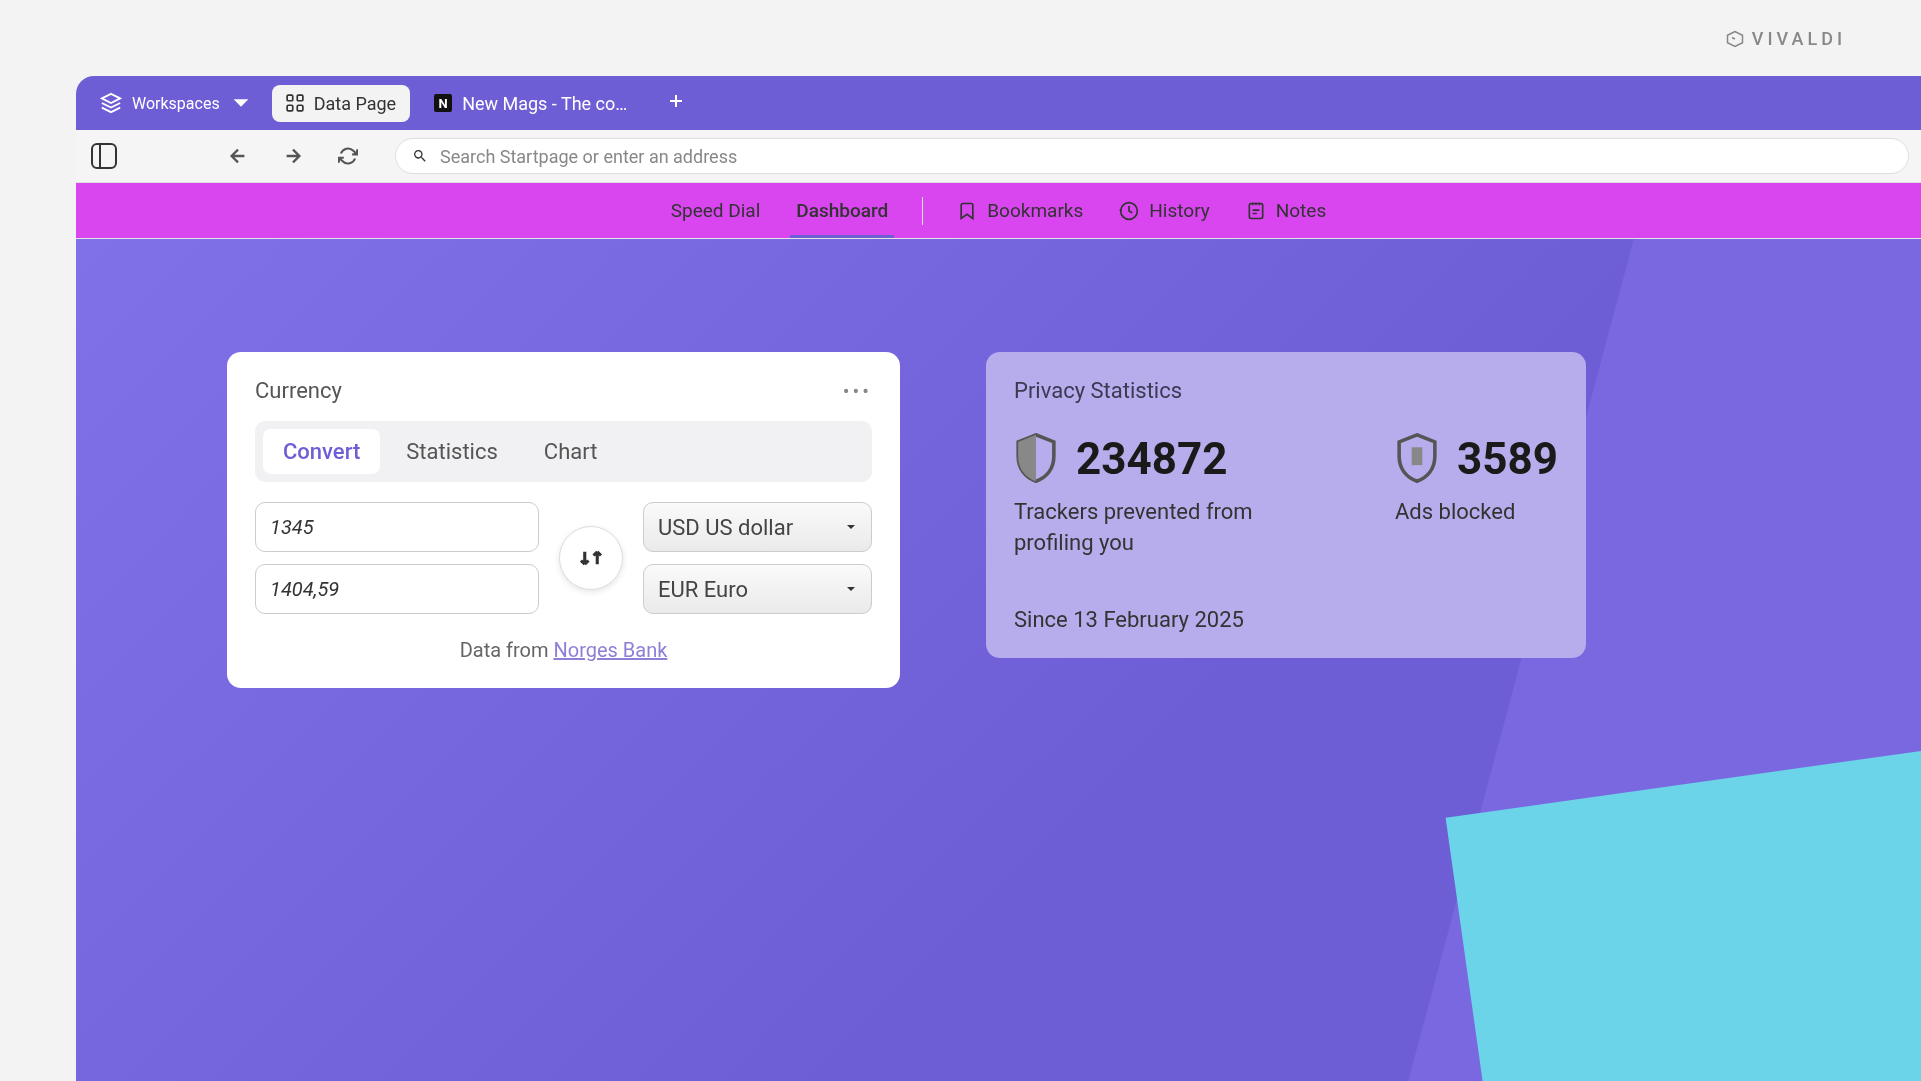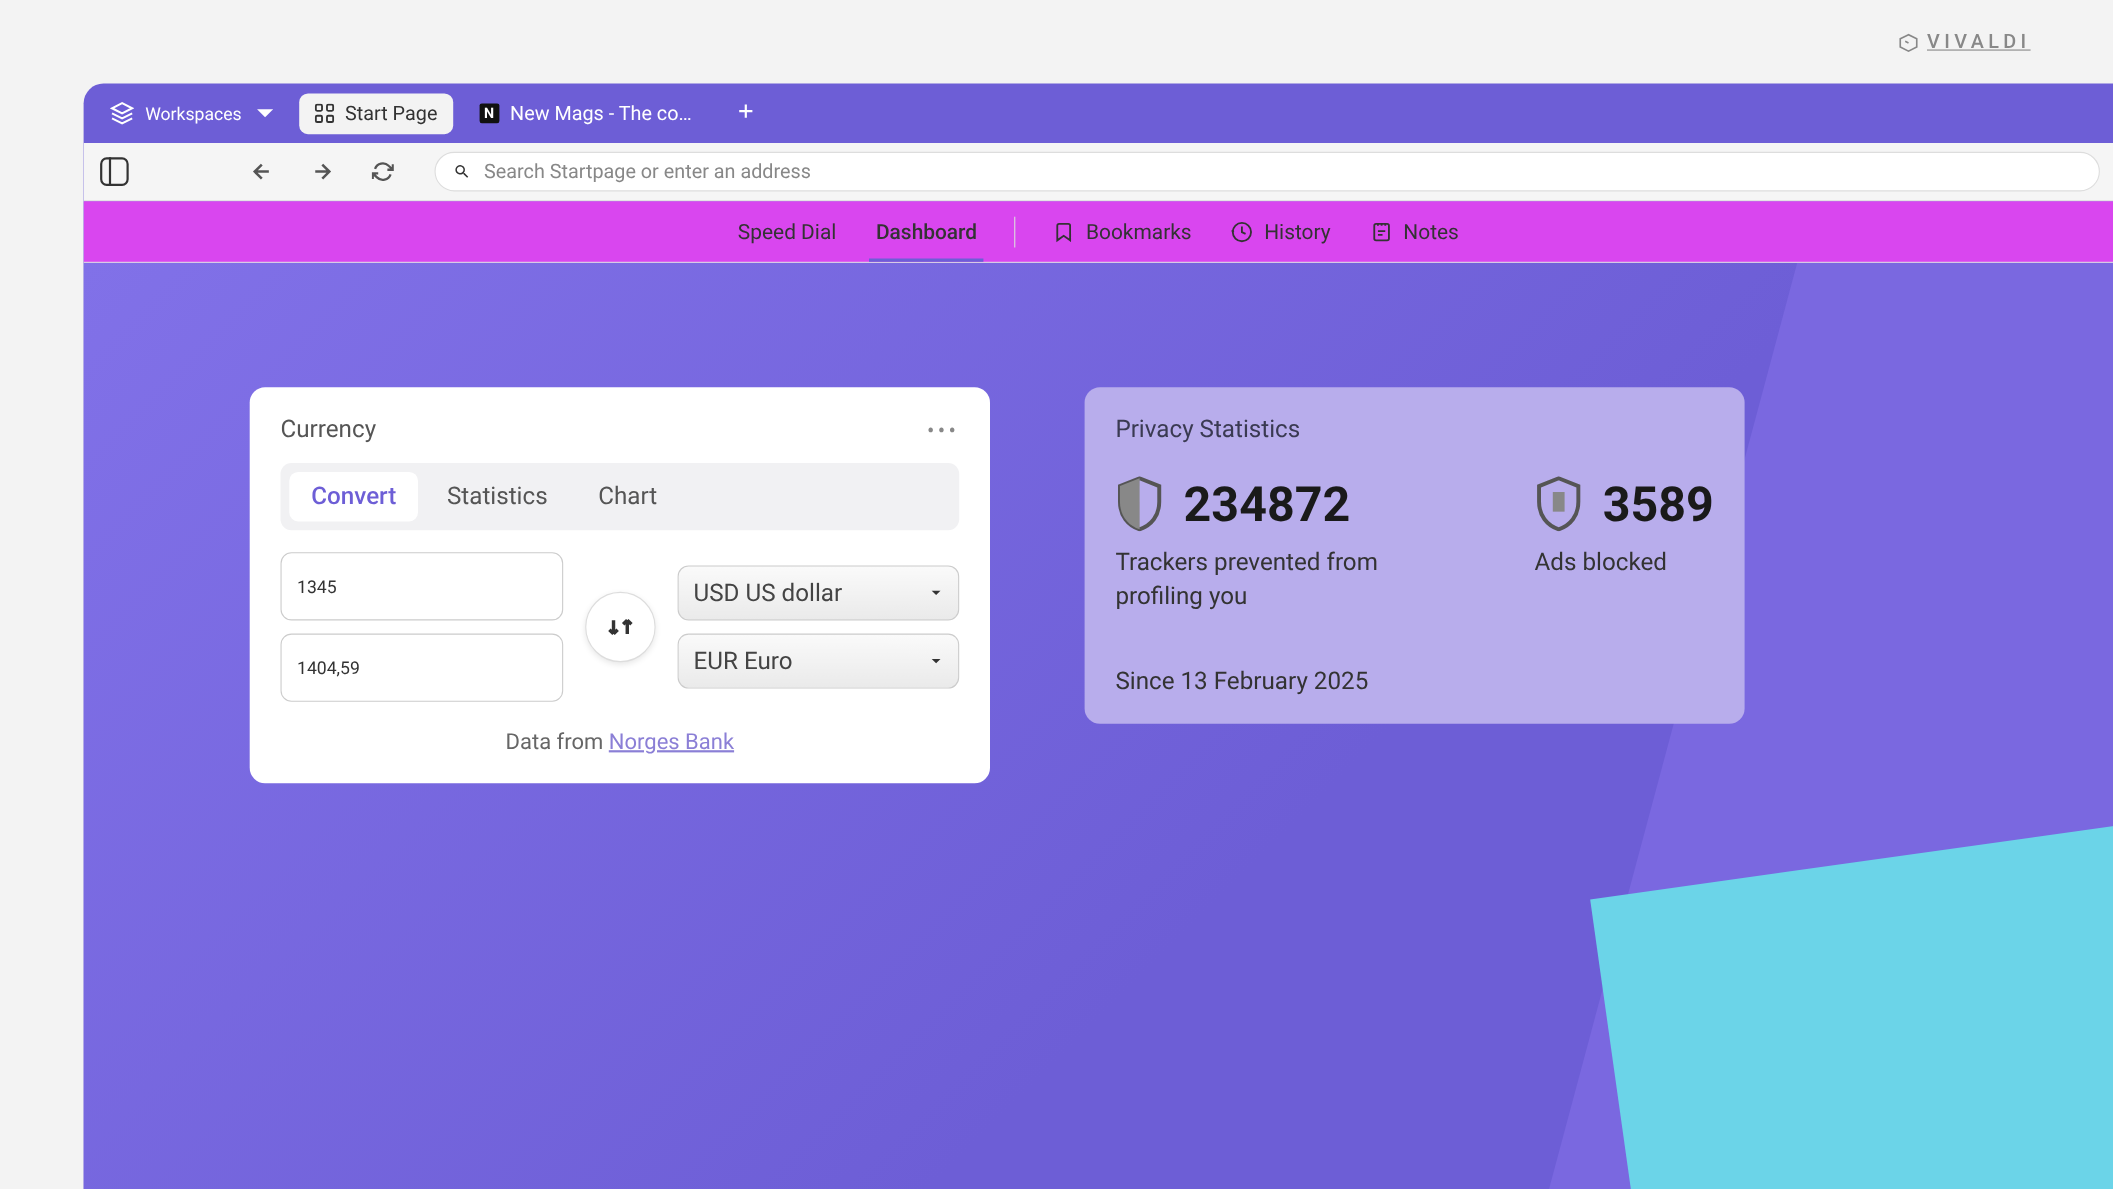--- a/index.html
+++ b/index.html
@@ -1,18 +1,18 @@
 <!DOCTYPE html>
 <html><head>
   <meta charset="utf-8">
   <style>
     * { margin: 0; padding: 0; box-sizing: border-box; font-family: -apple-system, BlinkMacSystemFont, 'Segoe UI', Roboto, sans-serif; }
     body { background: #f3f3f3; width: 1921px; height: 1081px; overflow: hidden; }
     
-    .vivaldi-logo { position: absolute; top: 28px; right: 75px; display: flex; align-items: center; gap: 8px; color: #888; font-size: 18px; letter-spacing: 4px; font-weight: 500; text-decoration: underline; }
+    .vivaldi-logo { position: absolute; top: 28px; right: 75px; display: flex; align-items: center; gap: 8px; color: #888; font-size: 18px; letter-spacing: 4px; font-weight: 500; }
     .vivaldi-logo svg { width: 18px; height: 18px; }
     
     .browser-window { position: absolute; top: 76px; left: 76px; right: 0; bottom: 0; background: #6d5ed6; border-radius: 18px 0 0 0; overflow: hidden; }
     
     .top-bar { height: 54px; display: flex; align-items: center; padding: 0 14px; gap: 10px; }
     .workspaces-btn { display: flex; align-items: center; gap: 10px; color: white; font-size: 16px; padding: 8px 10px; cursor: pointer; }
     .workspaces-btn svg { width: 22px; height: 22px; }
     
     .tab { display: flex; align-items: center; gap: 10px; padding: 8px 14px; border-radius: 8px; font-size: 18px; max-width: 230px; overflow: hidden; white-space: nowrap; }
     .tab.active { background: #f3f3f3; color: #333; }
@@ -45,21 +45,21 @@
     .widget-title { font-size: 22px; color: #555; }
     .widget-menu { color: #888; font-size: 20px; letter-spacing: 3px; cursor: pointer; }
     
     .currency-widget { top: 113px; left: 103px; width: 673px; }
     .tab-bar { background: #f1f1f3; border-radius: 10px; padding: 8px; display: flex; gap: 6px; margin-bottom: 20px; }
     .tab-item { padding: 10px 20px; font-size: 22px; color: #555; cursor: pointer; border-radius: 8px; }
     .tab-item.active { background: white; color: #6d5ed6; font-weight: 500; }
     
     .converter { display: flex; align-items: center; gap: 20px; margin-bottom: 24px; }
     .converter-col { display: flex; flex-direction: column; gap: 12px; flex: 1; }
-    .amount-input { height: 62px; border: 1px solid #ccc; border-radius: 10px; padding: 0 14px; font-size: 16px; color: #333; }
+    .amount-input { height: 50px; border: 1px solid #ccc; border-radius: 10px; padding: 0 14px; font-size: 20px; color: #333; font-style: italic; }
     .currency-select { height: 50px; border: 1px solid #ccc; border-radius: 10px; padding: 0 14px; font-size: 22px; color: #444; display: flex; align-items: center; justify-content: space-between; background: linear-gradient(180deg, #fafafa, #eaeaea); cursor: pointer; }
     .swap-btn { width: 64px; height: 64px; border-radius: 50%; background: white; border: 1px solid #ddd; display: flex; align-items: center; justify-content: center; cursor: pointer; box-shadow: 0 2px 6px rgba(0,0,0,0.1); }
     
     .data-source { text-align: center; font-size: 20px; color: #666; }
     .data-source a { color: #8b7fd6; text-decoration: underline; }
     
     .privacy-widget { top: 113px; left: 862px; width: 600px; background: #b8adec; padding: 26px 28px; }
     .privacy-widget .widget-title { color: #3a3a52; }
     .privacy-stats { display: flex; gap: 60px; margin-top: 30px; }
     .stat-block { }
@@ -91,21 +91,21 @@
           <path d="M2 4l4 4 4-4z"></path>
         </svg>
     </div>
     <div class="tab active">
       <svg class="tab-icon" viewBox="0 0 16 16" fill="none" stroke="#333" stroke-width="1.5">
           <rect x="1" y="1" width="5" height="5" rx="1"></rect>
           <rect x="10" y="1" width="5" height="5" rx="1"></rect>
           <rect x="1" y="10" width="5" height="5" rx="1"></rect>
           <rect x="10" y="10" width="5" height="5" rx="1"></rect>
         </svg>
-      <span class="tab-text">Start Page</span>
+      <span class="tab-text">Data Page</span>
     </div>
     <div class="tab inactive">
       <span class="tab-icon" style="background:#111;color:white;font-weight:bold;display:flex;align-items:center;justify-content:center;border-radius:2px;font-size:13px">N</span>
       <span class="tab-text">New Mags - The coolest a</span>
     </div>
     <div class="new-tab-btn">
       <svg width="16" height="16" viewBox="0 0 16 16" stroke="white" stroke-width="2">
           <path d="M8 2v12M2 8h12"></path>
         </svg>
     </div>

